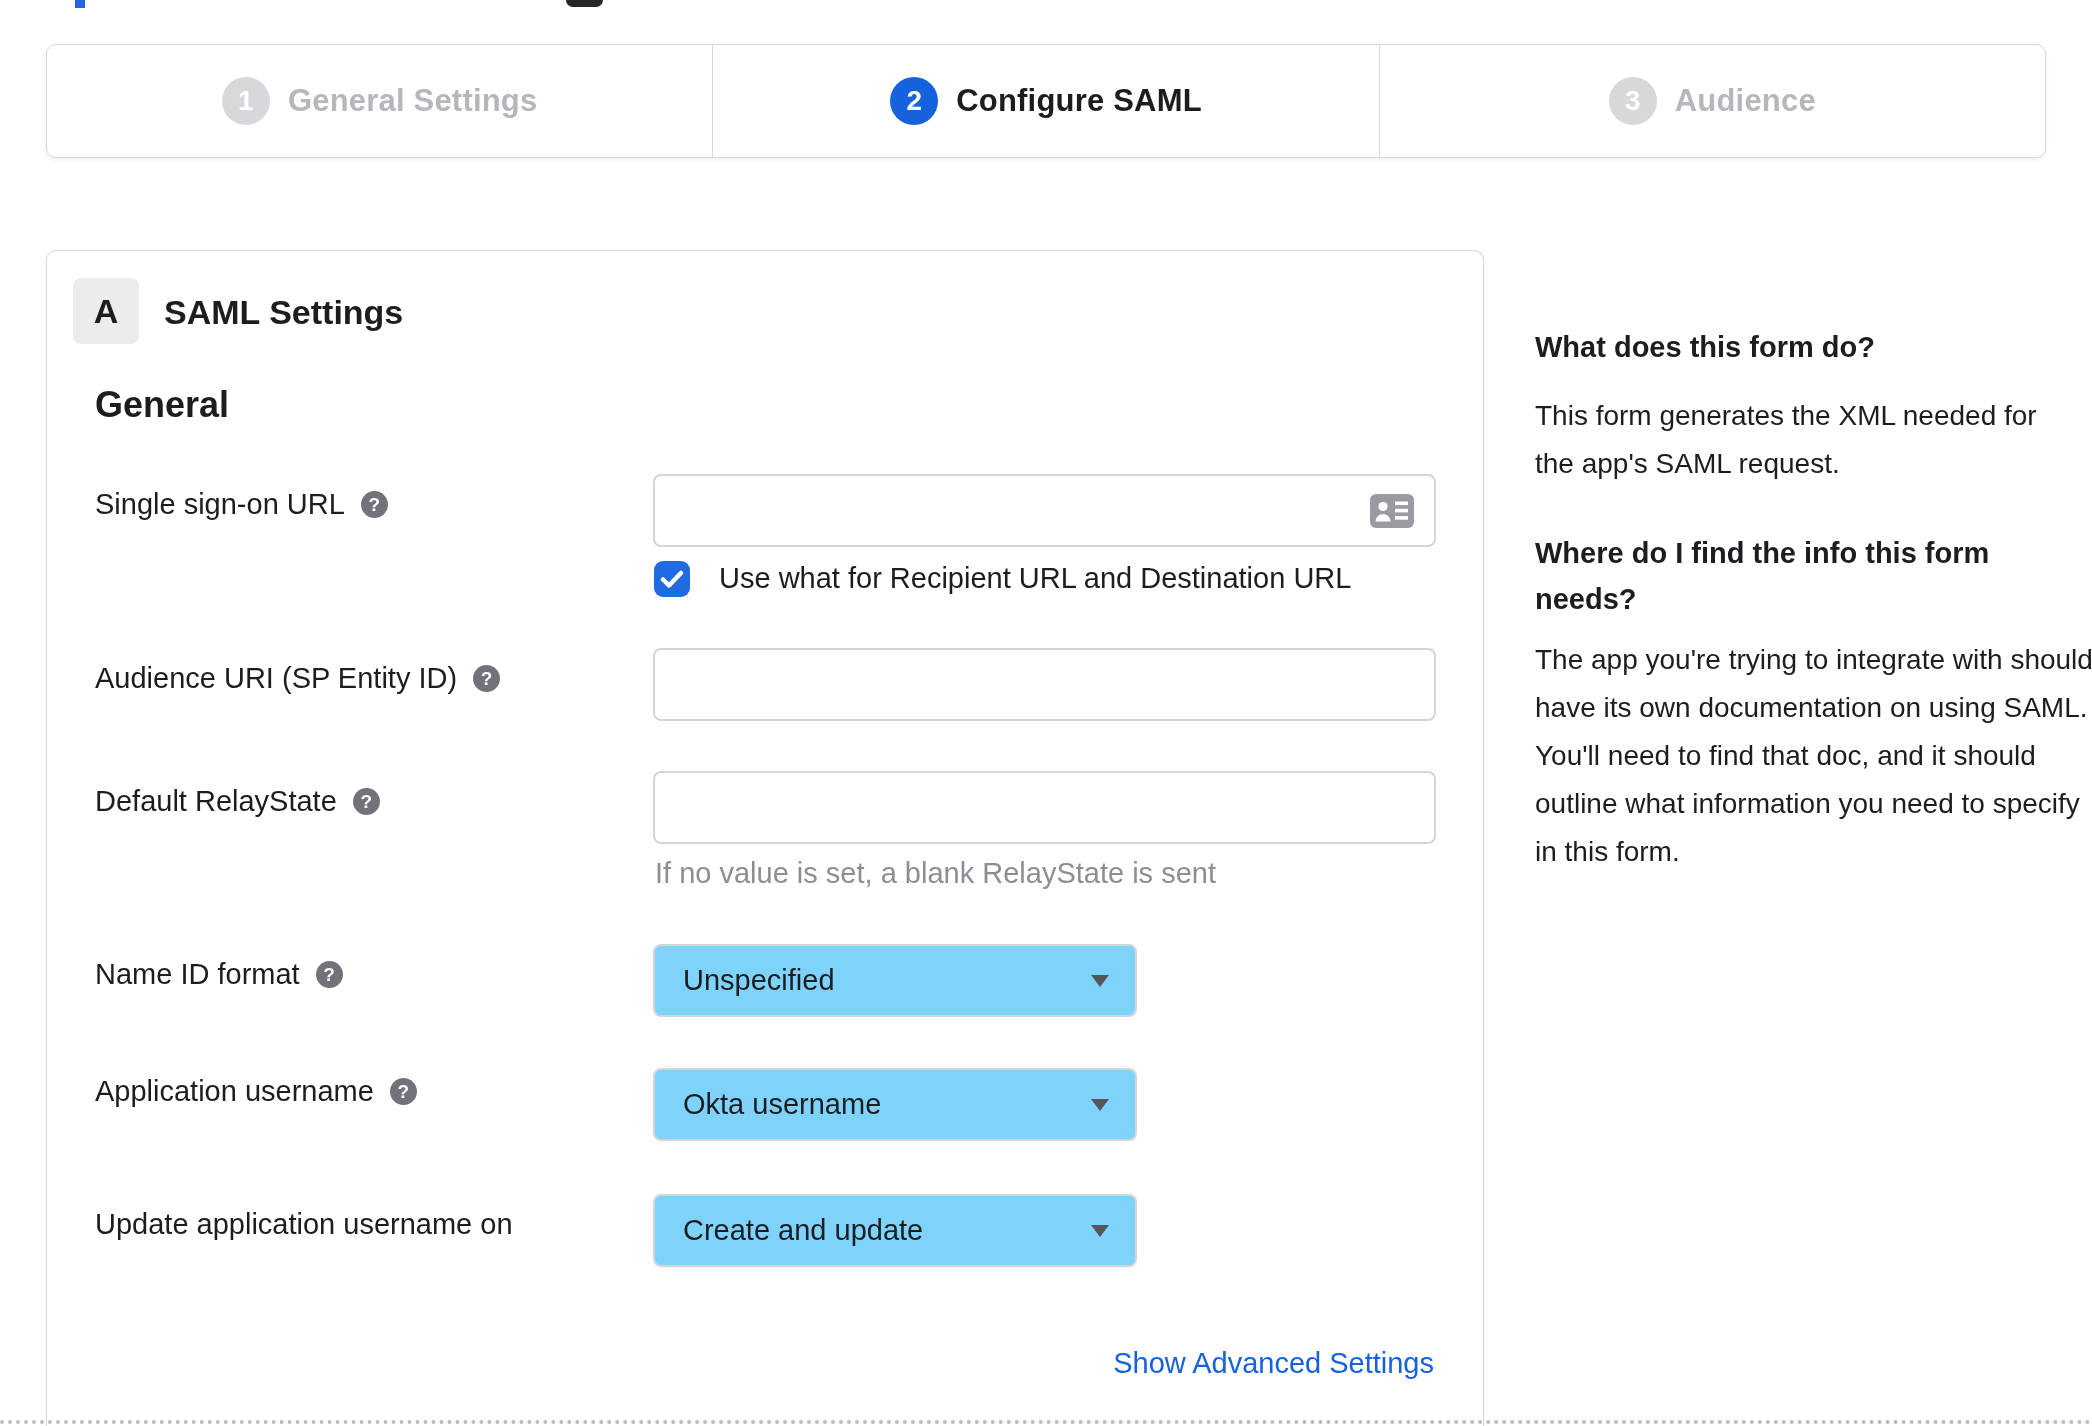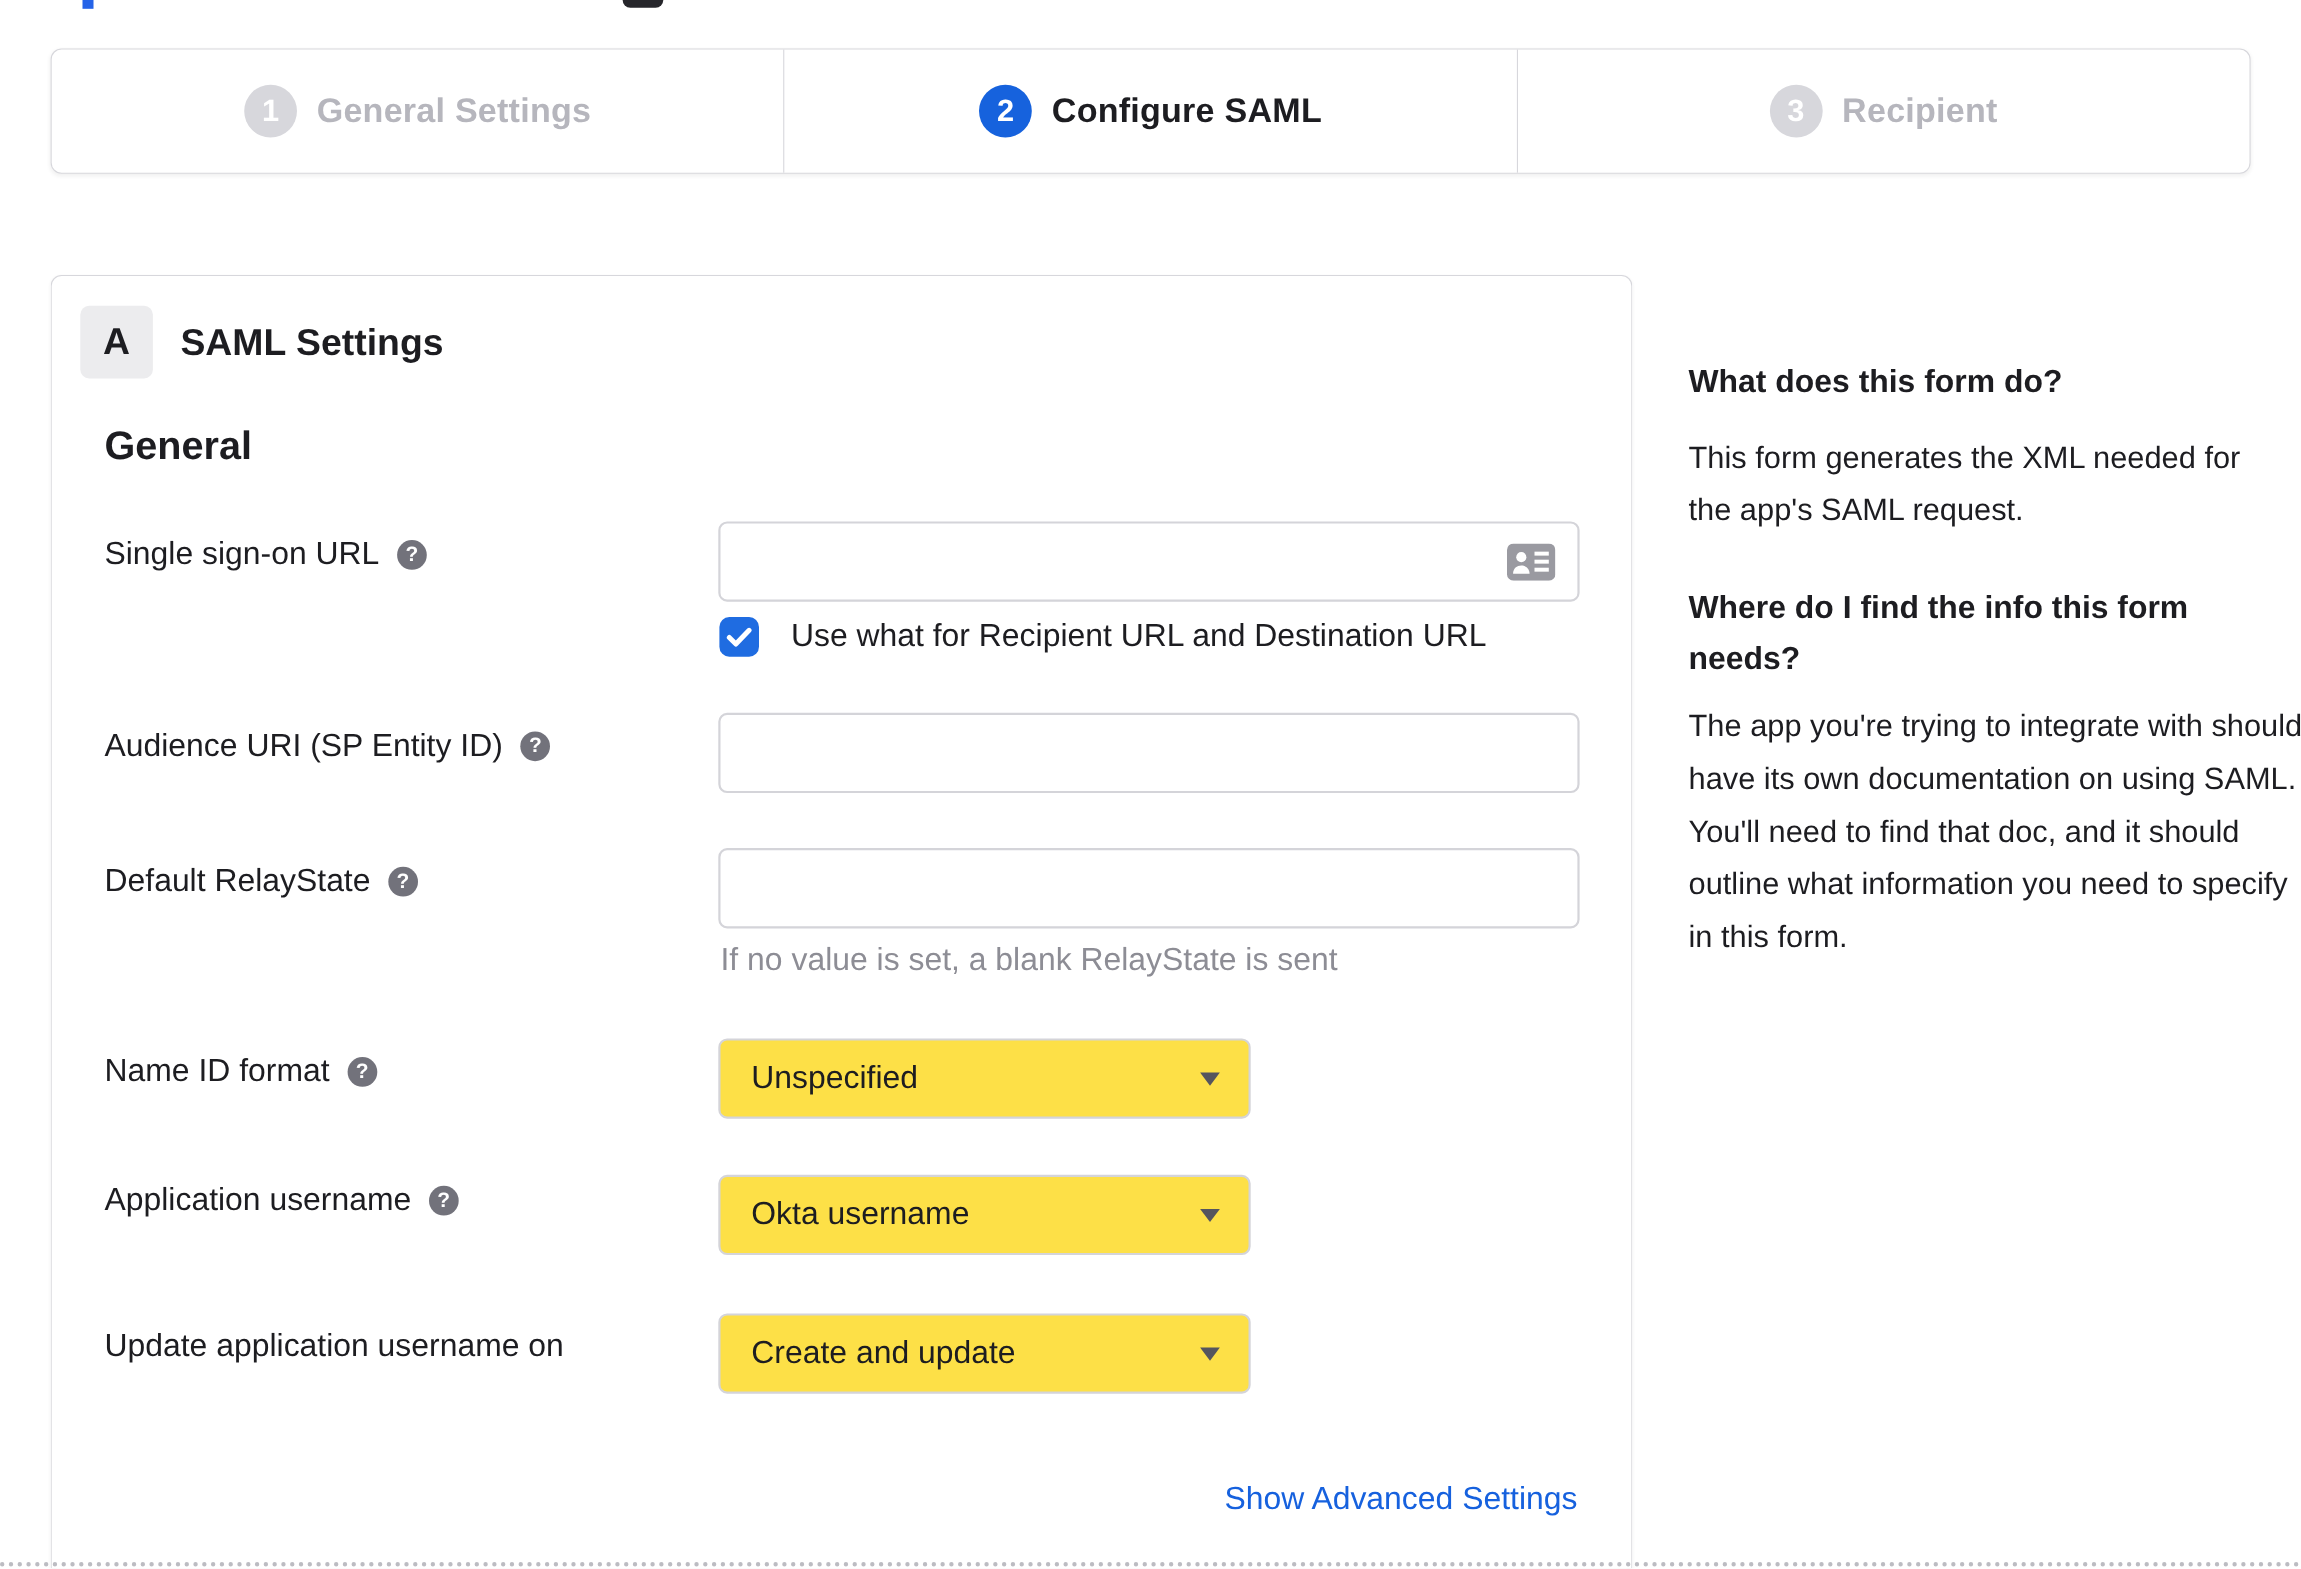--- a/index.html
+++ b/index.html
@@ -62,21 +62,21 @@
   .checkbox {
     position:absolute; left:607px; top:310px; width:36px; height:36px;
     background:#1f6ce1; border-radius:9px; display:flex; align-items:center; justify-content:center; cursor:pointer;
   }
   .checkbox-label { position:absolute; left:672px; top:311px; font-size:29px; }
 
   .hint { position:absolute; left:608px; top:606px; font-size:29px; color:#8d8d95; }
 
   .select {
     position:absolute; left:606px; width:484px; height:73px;
-    border:2px solid #d4d4d9; border-radius:8px; background:#fde047; cursor:pointer;
+    border:2px solid #d4d4d9; border-radius:8px; background:#7dd3fc; cursor:pointer;
     display:flex; align-items:center; justify-content:space-between; padding:0 26px 0 28px;
     font-size:29px; color:#1d1d21;
   }
   .caret {
     width:0; height:0; border-left:9px solid transparent; border-right:9px solid transparent;
     border-top:12px solid #55555e; flex:0 0 auto;
   }
 
   .advanced-link { position:absolute; right:49px; top:1096px; font-size:29px; font-weight:400; color:#1661de; cursor:pointer; }
 
@@ -100,21 +100,21 @@
   <div class="step">
     <div class="step-circle">1</div>
     <div class="step-label">General Settings</div>
   </div>
   <div class="step active">
     <div class="step-circle">2</div>
     <div class="step-label">Configure SAML</div>
   </div>
   <div class="step">
     <div class="step-circle">3</div>
-    <div class="step-label">Recipient</div>
+    <div class="step-label">Audience</div>
   </div>
 </div>
 
 <div class="panel">
 
   <div class="badge-a">A</div>
   <div class="panel-title">SAML Settings</div>
   <div class="section-title">General</div>
 
   <div class="field-label" style="top:236px;">

